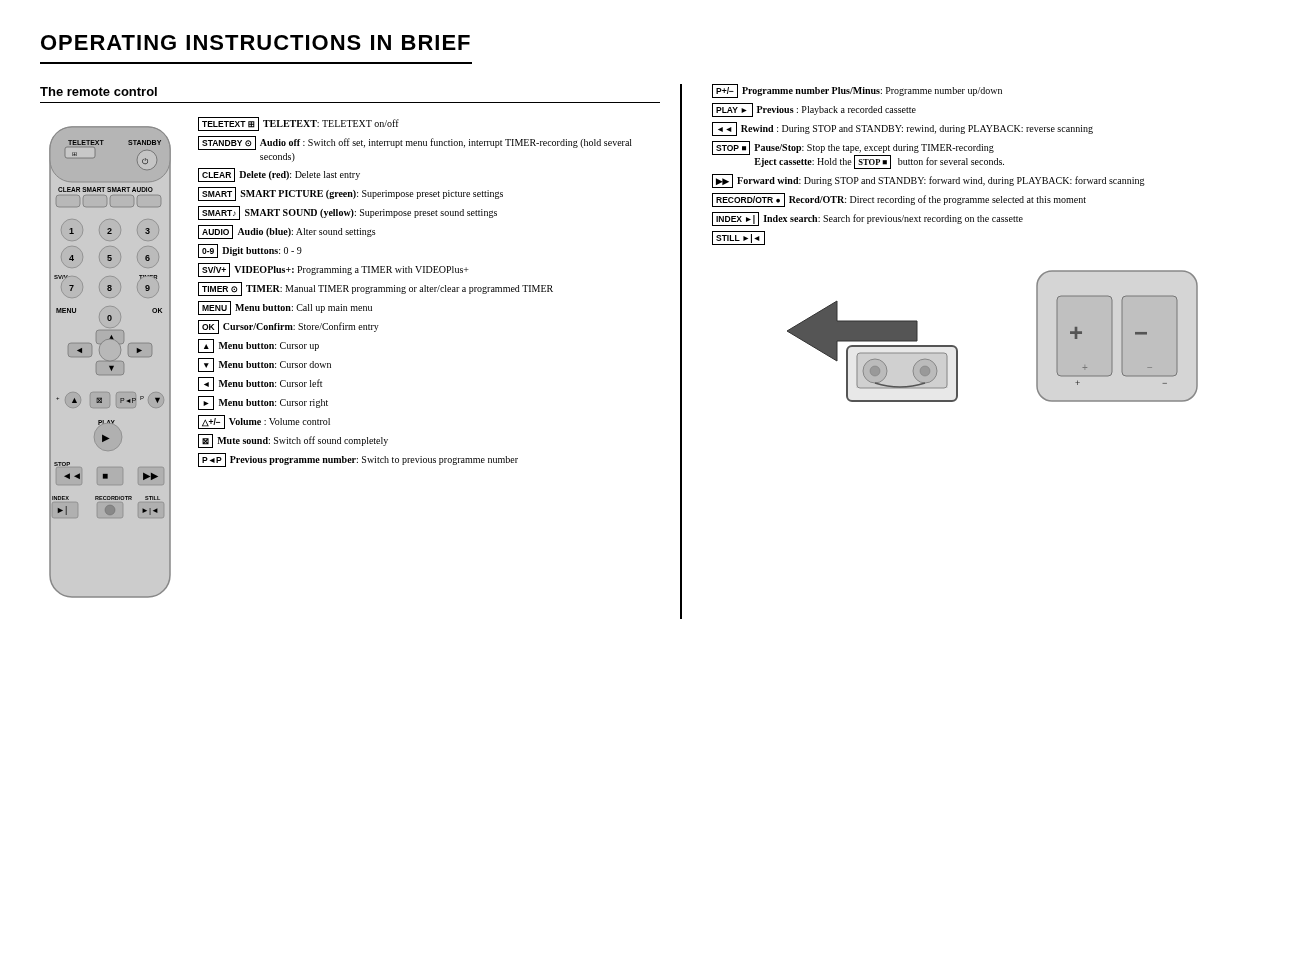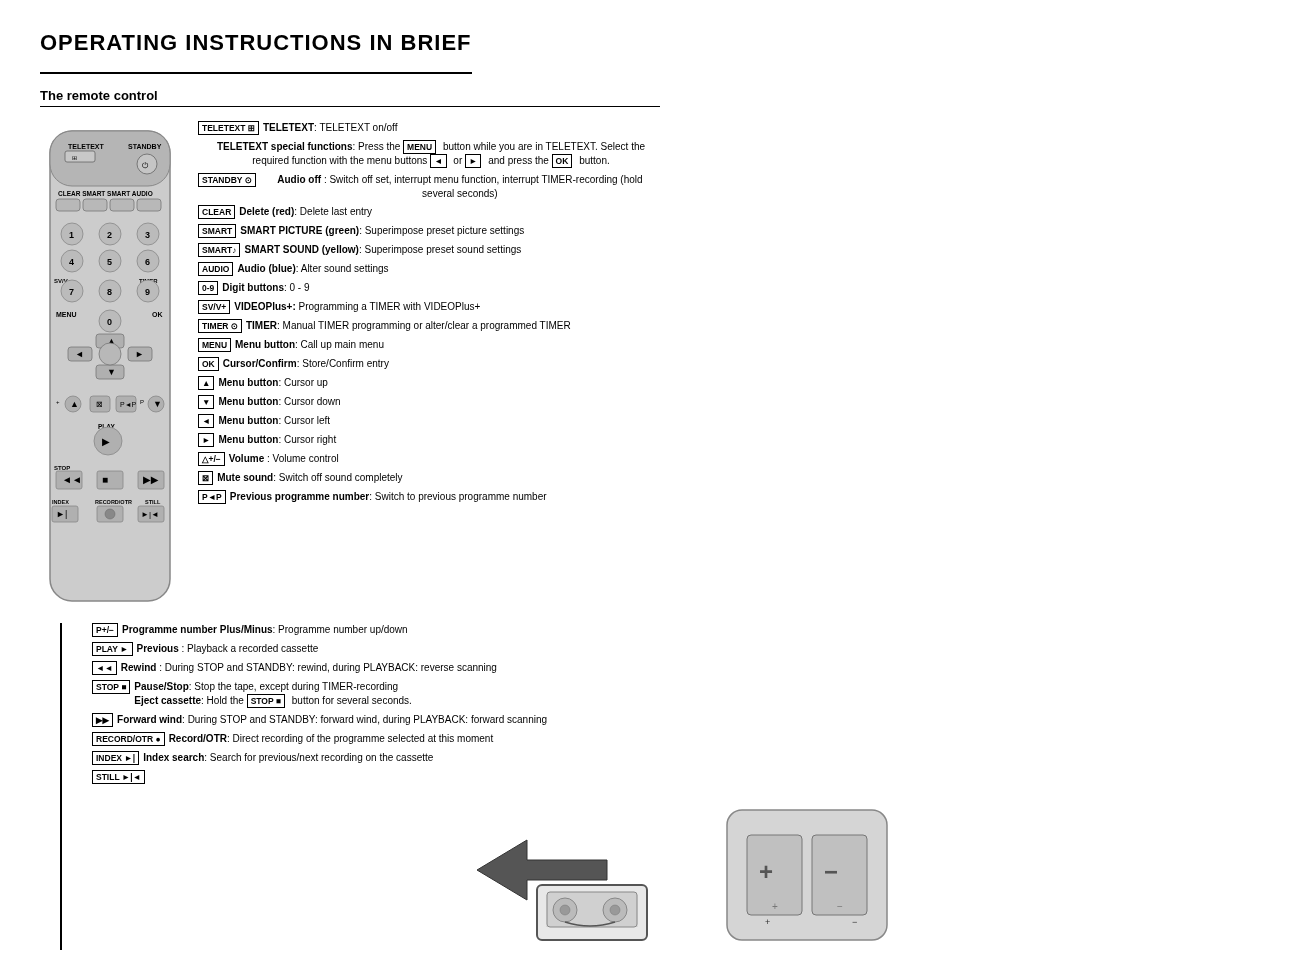--- a/index.html
+++ b/index.html
@@ -12,39 +12,38 @@
       min-height: 954px;
       padding: 30px 40px;
     }
 
     
     .page-title {
       font-size: 22px;
       font-weight: 900;
       letter-spacing: 1px;
       border-bottom: 2px solid #000;
-      padding-bottom: 16px;
-      margin-bottom: 14px;
+      padding-bottom: 6px;
+      margin-bottom: 20px;
       display: inline-block;
     }
 
     
     .section-title {
       font-size: 13px;
       font-weight: 700;
       border-bottom: 1px solid #000;
       padding-bottom: 3px;
       margin-bottom: 14px;
     }
 
     
     .main-layout {
       display: flex;
       gap: 0px;
-      flex-direction: column;
     }
 
     
     .left-col {
       width: 620px;
       flex-shrink: 0;
     }
 
     
     .remote-section {
@@ -55,21 +54,20 @@
     
     .remote-img {
       width: 148px;
       flex-shrink: 0;
       position: relative;
     }
 
     
     .instructions {
       flex: 1;
-      text-align: center;
     }
 
     .instr-item {
       display: flex;
       align-items: flex-start;
       margin-bottom: 5px;
       line-height: 1.35;
     }
 
     .instr-badge {
@@ -81,20 +79,21 @@
       margin-right: 4px;
       white-space: nowrap;
       flex-shrink: 0;
       height: 14px;
       line-height: 13px;
     }
 
     .instr-text {
       font-size: 10px;
       line-height: 1.35;
+      font-family: Liberation Serif, serif;
     }
 
     .instr-text b {
       font-weight: 700;
     }
 
     
     .right-col {
       flex: 1;
       padding-left: 30px;
@@ -227,25 +226,20 @@
         </svg>
       </div>
 
       <div class="instructions">
 
         <div class="instr-item">
           <span class="instr-badge">TELETEXT ⊞</span>
           <span class="instr-text"><b>TELETEXT</b>: TELETEXT on/off</span>
         </div>
 
-        <div class="instr-item">
-          <span class="instr-text" style="margin-left:4px;">
-            <b>TELETEXT special functions</b>: Press the <span class="instr-badge">MENU</span> button while you are in TELETEXT. Select the required function with the menu buttons <span class="instr-badge">◄</span> or <span class="instr-badge">►</span> and press the <span class="instr-badge">OK</span> button.
-          </span>
-        </div>
 
         <div class="instr-item">
           <span class="instr-badge">STANDBY ⊙</span>
           <span class="instr-text"><b>Audio off</b> : Switch off set, interrupt menu function, interrupt TIMER-recording (hold several seconds)</span>
         </div>
 
         <div class="instr-item">
           <span class="instr-badge">CLEAR</span>
           <span class="instr-text"><b>Delete (red)</b>: Delete last entry</span>
         </div>

